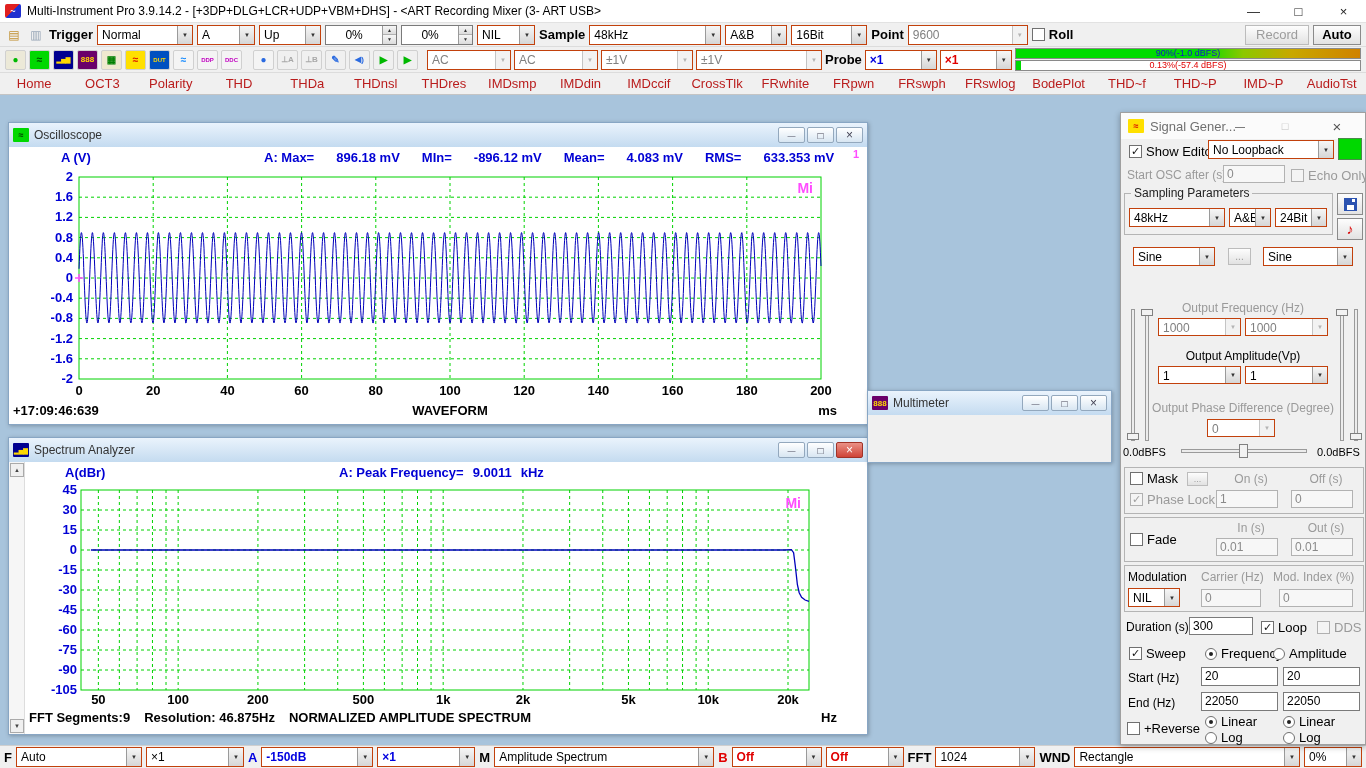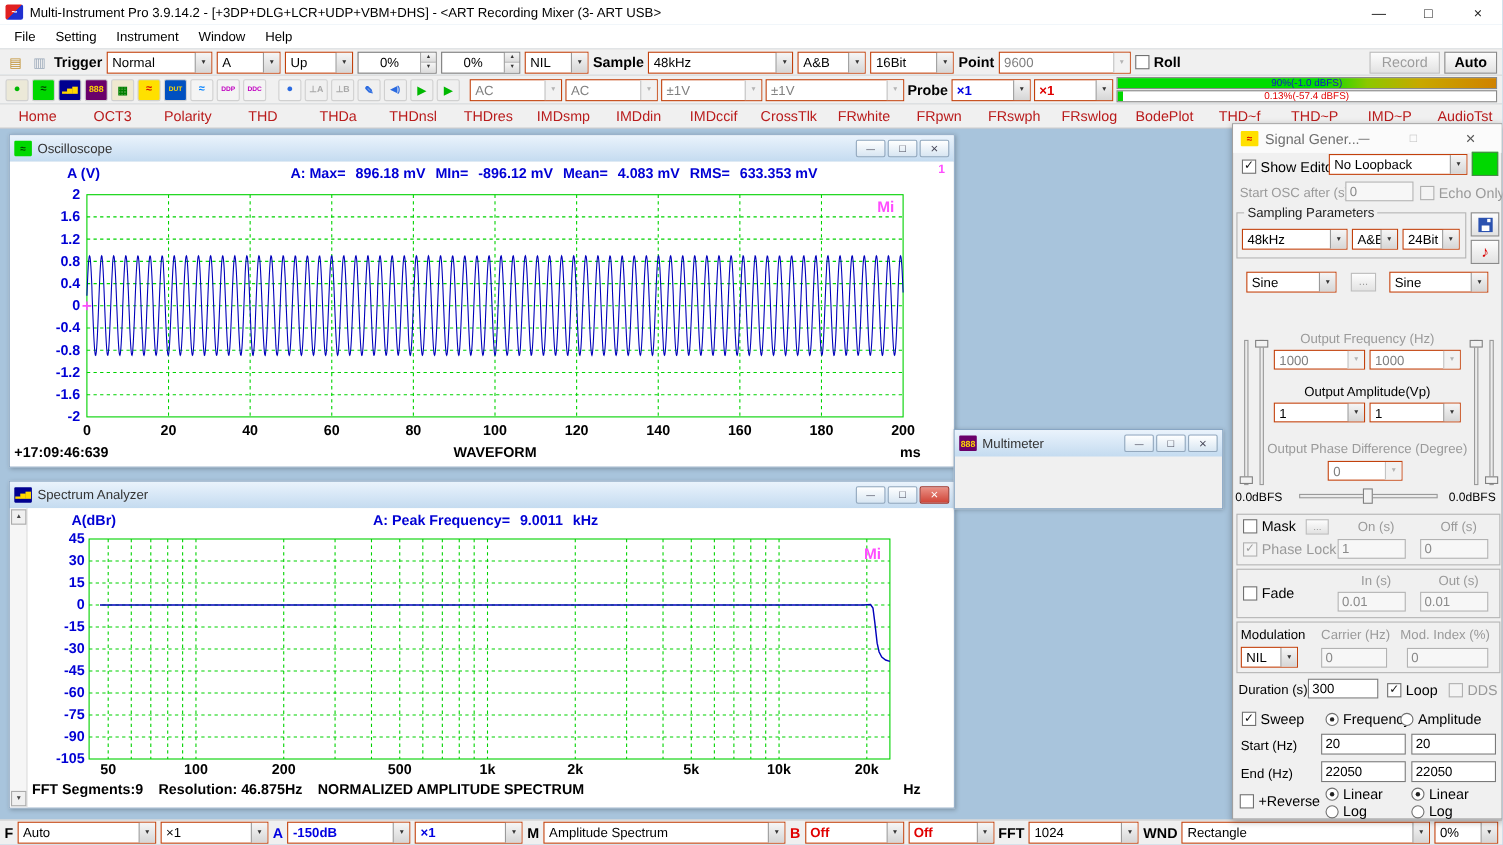--- a/index.html
+++ b/index.html
@@ -105,27 +105,20 @@
   <div class="titlebar">
     <span class="appicon">~</span>
     <span class="titletext">Multi-Instrument Pro 3.9.14.2  -  [+3DP+DLG+LCR+UDP+VBM+DHS]  -  &lt;ART Recording Mixer (3- ART USB&gt;</span>
     <div class="winctl">
       <span>—</span>
       <span>□</span>
       <span>×</span>
     </div>
   </div>
 
-  <div class="menubar" id="menubar">
-      <span>File</span>
-      <span>Setting</span>
-      <span>Instrument</span>
-      <span>Window</span>
-      <span>Help</span>
-    </div>
 
   <div class="toolbar1">
     <span class="ticon" style="color:#c09030">▤</span>
     <span class="ticon" style="color:#9aa8b8">▥</span>
     <span class="blabel">Trigger</span>
     <span class="combo" style="width:96px">
         <span class="cx">Normal</span>
         <span class="ca"></span>
       </span>
     <span class="combo" style="width:58px">
@@ -261,21 +254,21 @@
         <span class="wicon" style="background:#00d800;color:#003800;font-size:9px">≈</span>
         <span>Oscilloscope</span>
         <span class="wbtns">
           <span class="wbtn min"></span>
           <span class="wbtn max"></span>
           <span class="wbtn cls"></span>
         </span>
       </div>
       <div class="wclient">
         <span class="ro" style="left:52px;top:3px">A (V)</span>
-        <span class="ro" style="left:255px;top:3px;display:flex;gap:9px">
+        <span class="ro" style="left:255px;top:3px;display:flex;gap:22px">
           <span>A: Max=</span>
             <span>896.18 mV</span>
           <span>MIn=</span>
             <span>-896.12 mV</span>
           <span>Mean=</span>
             <span>4.083 mV</span>
           <span>RMS=</span>
             <span>633.353 mV</span>
         </span>
         <span style="position:absolute;right:8px;top:1px;color:#ff4cff;font-size:11px;font-weight:bold">1</span>

